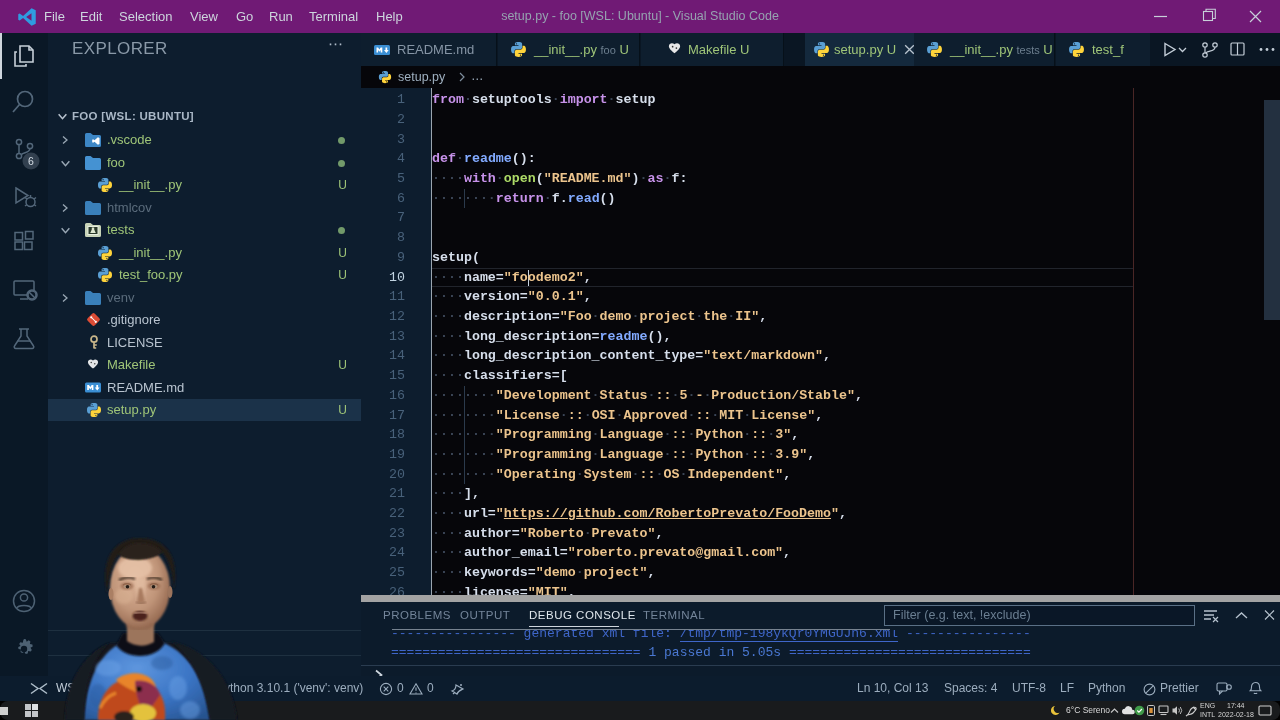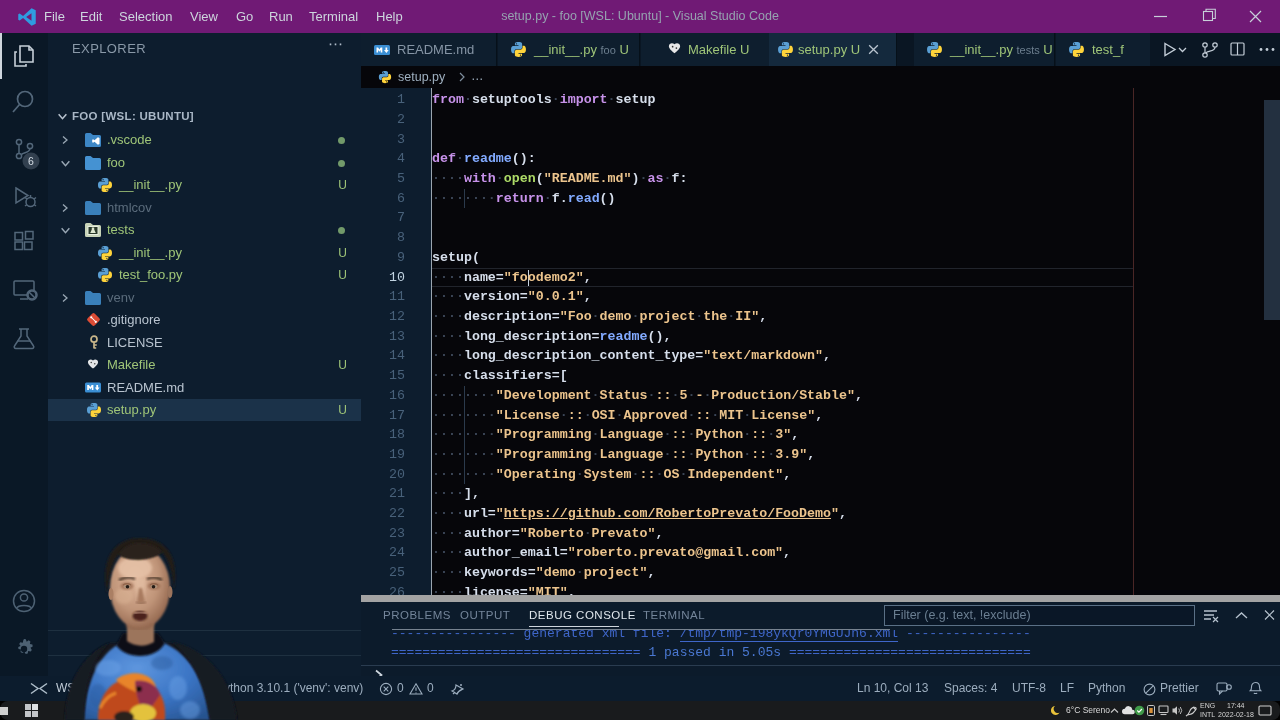--- a/index.html
+++ b/index.html
@@ -125,21 +125,21 @@
         <path d="M16.5 575.5c1.5-4 13.5-4 15 0"></path>
       </g>
 
       <g fill="#4d6173">
         <path d="M24 606l1.8.3.9 2.4 2-1.4 1.7 1.1-.5 2.5 2.5.5.3 2-2.2 1.3 1.3 2.2-1.1 1.7-2.5-.5-.5 2.5-2 .3-1.3-2.2-2.2 1.3-1.7-1.1.5-2.5-2.5-.5-.3-2 2.4-.9-1.4-2 1.1-1.7 2.5.5.5-2.5z"></path>
         <circle cx="24" cy="616" r="3.2" fill="#0a1826"></circle>
       </g>
     </svg>
   </div>
   <div class="abs" id="sidebar">
-    <div class="abs" style="left:24px;top:9px;height:14px;line-height:14px;font-size:13px;color:#8a99a8;letter-spacing:0.4px">EXPLORER</div>
+    <div class="abs" style="left:24px;top:9px;height:14px;line-height:14px;font-size:17px;color:#8a99a8;letter-spacing:0.4px">EXPLORER</div>
     <div class="abs" style="left:280px;top:2px;height:14px;font-size:15px;color:#aebbc9;letter-spacing:1px">⋯</div>
     <div class="row" style="top:35px;height:22px">
       <svg class="abs" style="left:9px;top:6px" width="11" height="11" viewBox="0 0 10 10">
           <path d="M1.5 3l3.5 4 3.5-4" fill="none" stroke="#b9c4d0" stroke-width="1.4"></path>
         </svg>
       <span class="nm" style="left:24px;font-size:11.5px;font-weight:bold;color:#a9b7c6;letter-spacing:0.3px">FOO [WSL: UBUNTU]</span>
     </div>
 
     <div class="row" style="top:59px">
       <svg class="abs" style="left:12px;top:6px" width="10" height="10" viewBox="0 0 10 10">
@@ -293,21 +293,21 @@
     </div>
 
     <div class="tab" style="left:137px;width:142px">
       <svg class="abs" style="left:12px;top:8px" width="17" height="17" viewBox="0 0 32 32">
           <path fill="#5a9fd4" d="M15.9 2c-7 0-6.6 3-6.6 3v3.2h6.7v1H6.6S2 8.6 2 15.9c0 7.3 4 7 4 7h2.4v-3.3s-.1-4 3.9-4h6.7s3.8.1 3.8-3.7V5.6S23.4 2 15.9 2zm-3.7 2.1a1.2 1.2 0 110 2.4 1.2 1.2 0 010-2.4z"></path>
           <path fill="#ffd43b" d="M16.1 30c7 0 6.6-3 6.6-3v-3.2H16v-1h9.4s4.6.6 4.6-6.7c0-7.3-4-7-4-7h-2.4v3.3s.1 4-3.9 4H13s-3.8-.1-3.8 3.7v6.3S8.6 30 16.1 30zm3.7-2.1a1.2 1.2 0 110-2.4 1.2 1.2 0 010 2.4z"></path>
         </svg>
       <span class="lbl g" style="left:36px">__init__.py <span class="dim">foo</span> <span>U</span></span>
     </div>
 
-    <div class="tab active" style="left:408px;width:128px">
+    <div class="tab active" style="left:444px;width:128px">
       <svg class="abs" style="left:8px;top:8px" width="17" height="17" viewBox="0 0 32 32">
           <path fill="#5a9fd4" d="M15.9 2c-7 0-6.6 3-6.6 3v3.2h6.7v1H6.6S2 8.6 2 15.9c0 7.3 4 7 4 7h2.4v-3.3s-.1-4 3.9-4h6.7s3.8.1 3.8-3.7V5.6S23.4 2 15.9 2zm-3.7 2.1a1.2 1.2 0 110 2.4 1.2 1.2 0 010-2.4z"></path>
           <path fill="#ffd43b" d="M16.1 30c7 0 6.6-3 6.6-3v-3.2H16v-1h9.4s4.6.6 4.6-6.7c0-7.3-4-7-4-7h-2.4v3.3s.1 4-3.9 4H13s-3.8-.1-3.8 3.7v6.3S8.6 30 16.1 30zm3.7-2.1a1.2 1.2 0 110-2.4 1.2 1.2 0 010 2.4z"></path>
         </svg>
       <span class="lbl g" style="left:29px">setup.py <span>U</span></span>
       <svg class="abs" style="left:98px;top:10px" width="13" height="13" viewBox="0 0 12 12">
           <path d="M2 2l8 8M10 2l-8 8" stroke="#b9c4cf" stroke-width="1.2"></path>
         </svg>
     </div>
 

